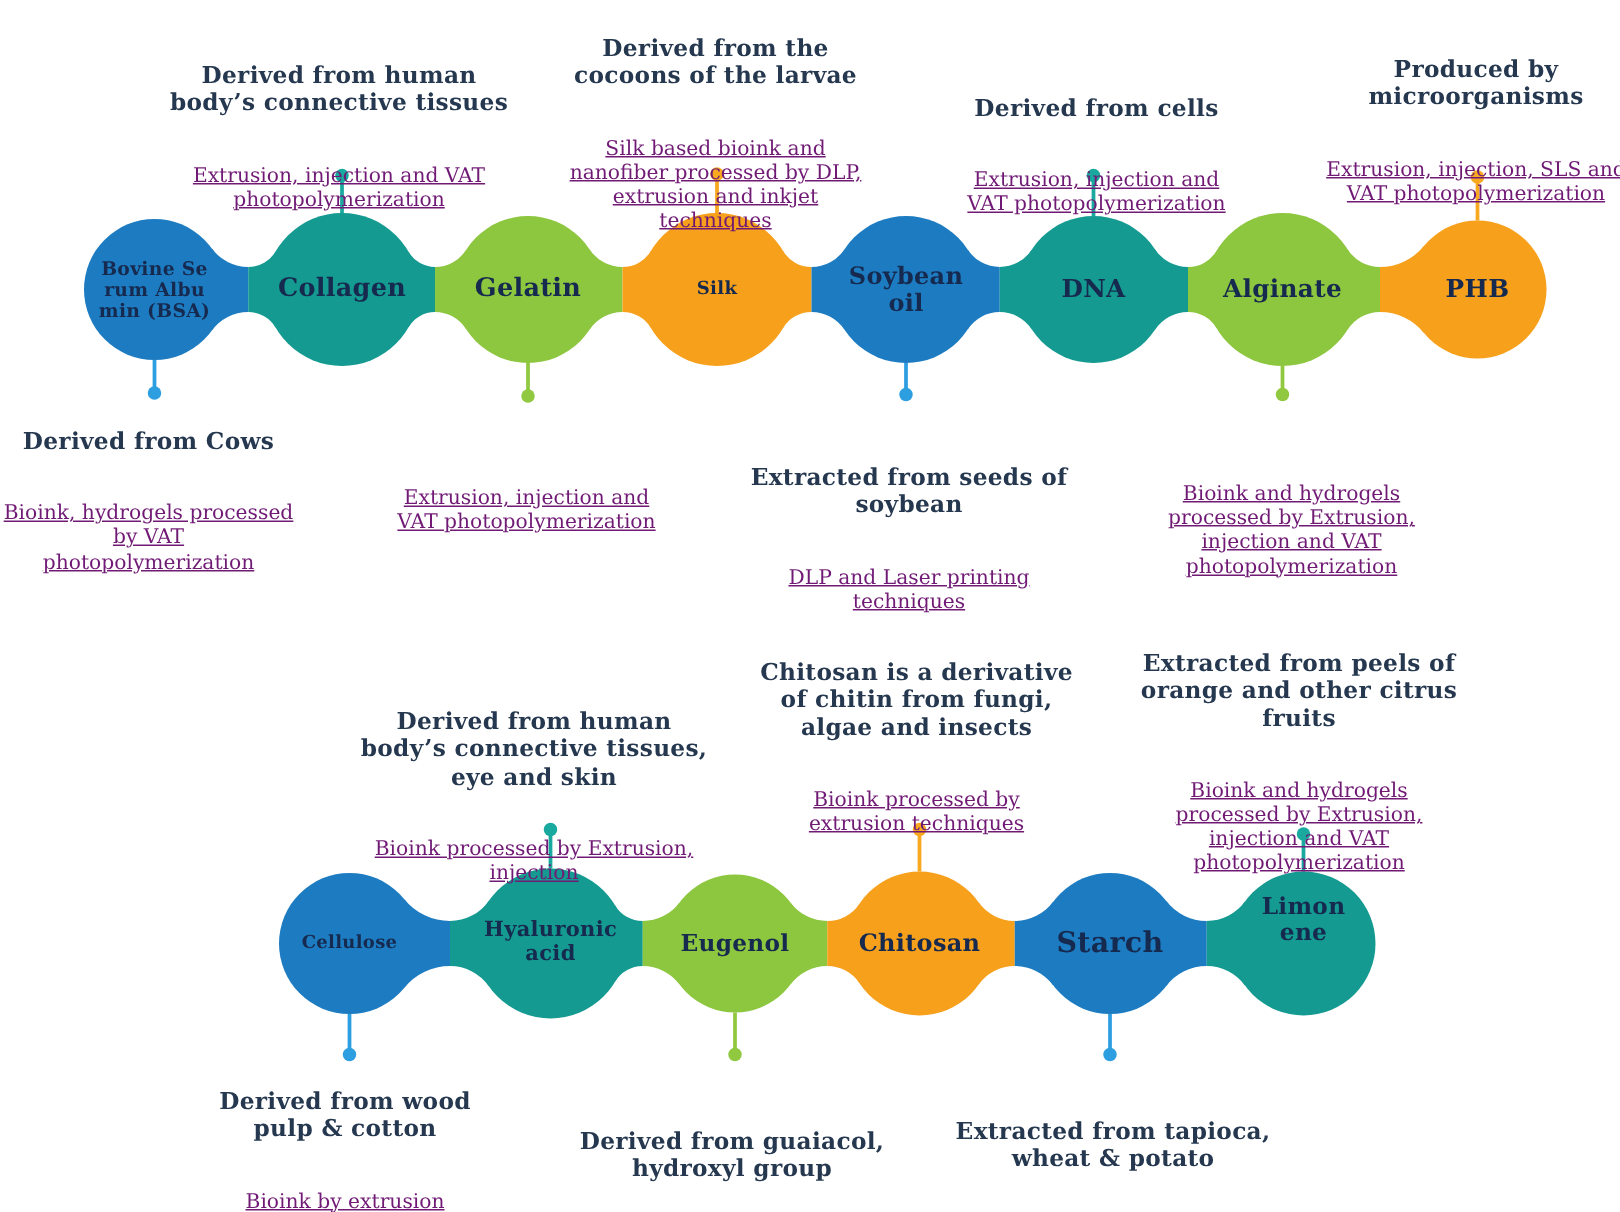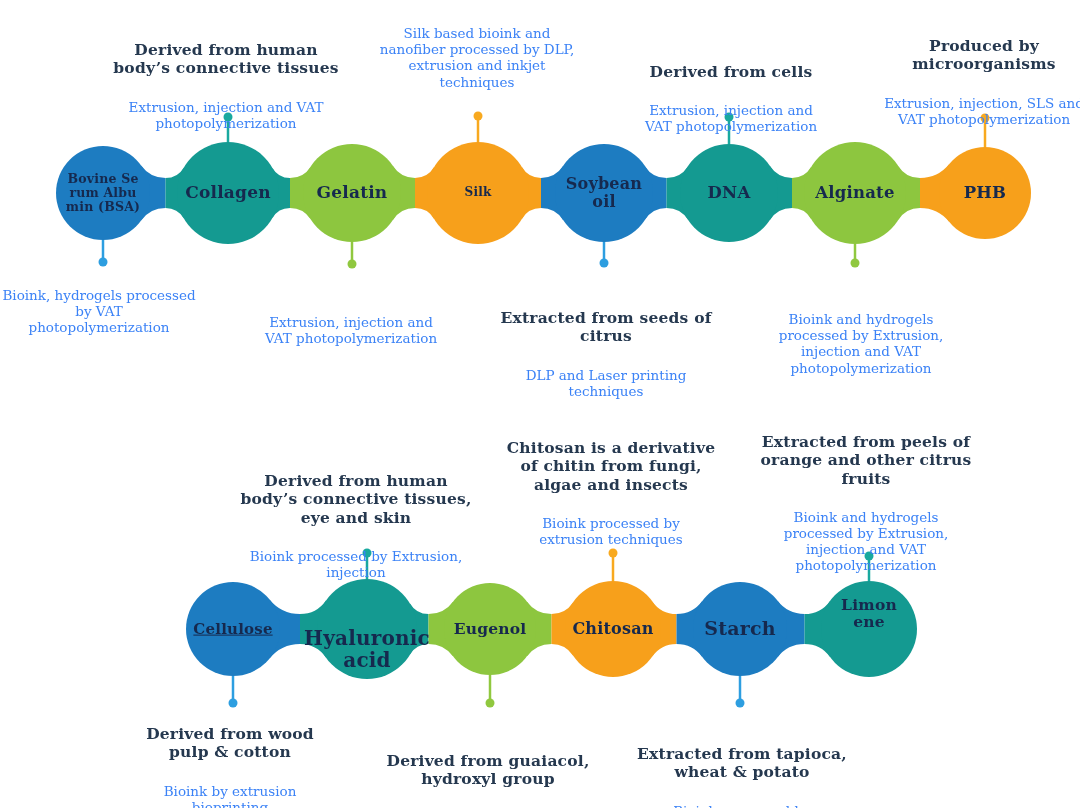--- a/index.html
+++ b/index.html
@@ -16,21 +16,21 @@
   }
   .note{
     position:absolute;transform:translateX(-50%);
     text-align:center;white-space:pre-line;width:max-content;
   }
   .note-h{
     font-weight:700;font-size:15.5px;line-height:1.18;
     color:#25384f;letter-spacing:.2px;
   }
   .note-b{
-    font-size:13.5px;line-height:1.2;color:#3b82f6;margin-top:2px;
+    font-size:13.5px;line-height:1.2;color:#701a75;margin-top:12px;text-decoration:underline;
   }
   
   .n-collagen   {left:226px;top:22px;}
   .n-silk       {left:477px;top:4px;}
   .n-dna        {left:731px;top:44px;}
   .n-phb        {left:984px;top:18px;}
   .n-bsa        {left:99px; top:266px;}
   .n-gelatin    {left:351px;top:293px;}
   .n-soybean    {left:606px;top:290px;}
   .n-alginate   {left:861px;top:290px;}
@@ -118,48 +118,51 @@
       </g>
     </svg>
 
   <div class="note n-collagen">
     <div class="note-h">Derived from human
 body’s connective tissues</div>
     <div class="note-b">Extrusion, injection and VAT
 photopolymerization</div>
   </div>
   <div class="note n-silk">
+    <div class="note-h">Derived from the
+cocoons of the larvae</div>
     <div class="note-b">Silk based bioink and
 nanofiber processed by DLP,
 extrusion and inkjet
 techniques</div>
   </div>
   <div class="note n-dna">
     <div class="note-h">Derived from cells</div>
     <div class="note-b">Extrusion, injection and
 VAT photopolymerization</div>
   </div>
   <div class="note n-phb">
     <div class="note-h">Produced by
 microorganisms</div>
     <div class="note-b">Extrusion, injection, SLS and
 VAT photopolymerization</div>
   </div>
   <div class="note n-bsa">
+    <div class="note-h">Derived from Cows</div>
     <div class="note-b">Bioink, hydrogels processed
 by VAT
 photopolymerization</div>
   </div>
   <div class="note n-gelatin">
     <div class="note-b">Extrusion, injection and
 VAT photopolymerization</div>
   </div>
   <div class="note n-soybean">
     <div class="note-h">Extracted from seeds of
-citrus</div>
+soybean</div>
     <div class="note-b">DLP and Laser printing
 techniques</div>
   </div>
   <div class="note n-alginate">
     <div class="note-b">Bioink and hydrogels
 processed by Extrusion,
 injection and VAT
 photopolymerization</div>
   </div>
   <div class="note n-hyaluronic">
@@ -206,21 +209,21 @@
 rum Albu
 min (BSA)</div>
     <div class="node-label" style="left: 228px; top: 193px; font-size: 17px;">Collagen</div>
     <div class="node-label" style="left: 352px; top: 193px; font-size: 17px;">Gelatin</div>
     <div class="node-label" style="left: 478px; top: 193px; font-size: 12px;">Silk</div>
     <div class="node-label" style="left: 604px; top: 193px; font-size: 16px;">Soybean
 oil</div>
     <div class="node-label" style="left: 729px; top: 193px; font-size: 16.5px;">DNA</div>
     <div class="node-label" style="left: 855px; top: 193px; font-size: 16.5px;">Alginate</div>
     <div class="node-label" style="left: 985px; top: 193px; font-size: 16.5px;">PHB</div>
-    <div class="node-label" style="left: 233px; top: 629px; font-size: 15px; text-decoration: underline;">Cellulose</div>
-    <div class="node-label" style="left: 367px; top: 629px; font-size: 20px; margin-top: 20px;">Hyaluronic
+    <div class="node-label" style="left: 233px; top: 629px; font-size: 12px;">Cellulose</div>
+    <div class="node-label" style="left: 367px; top: 629px; font-size: 14px;">Hyaluronic
 acid</div>
     <div class="node-label" style="left: 490px; top: 629px; font-size: 15.5px;">Eugenol</div>
     <div class="node-label" style="left: 613px; top: 629px; font-size: 16px;">Chitosan</div>
     <div class="node-label" style="left: 740px; top: 629px; font-size: 19px;">Starch</div>
     <div class="node-label" style="left: 869px; top: 613px; font-size: 15.5px;">Limon
 ene</div>
   </div>
 
 </body></html>

